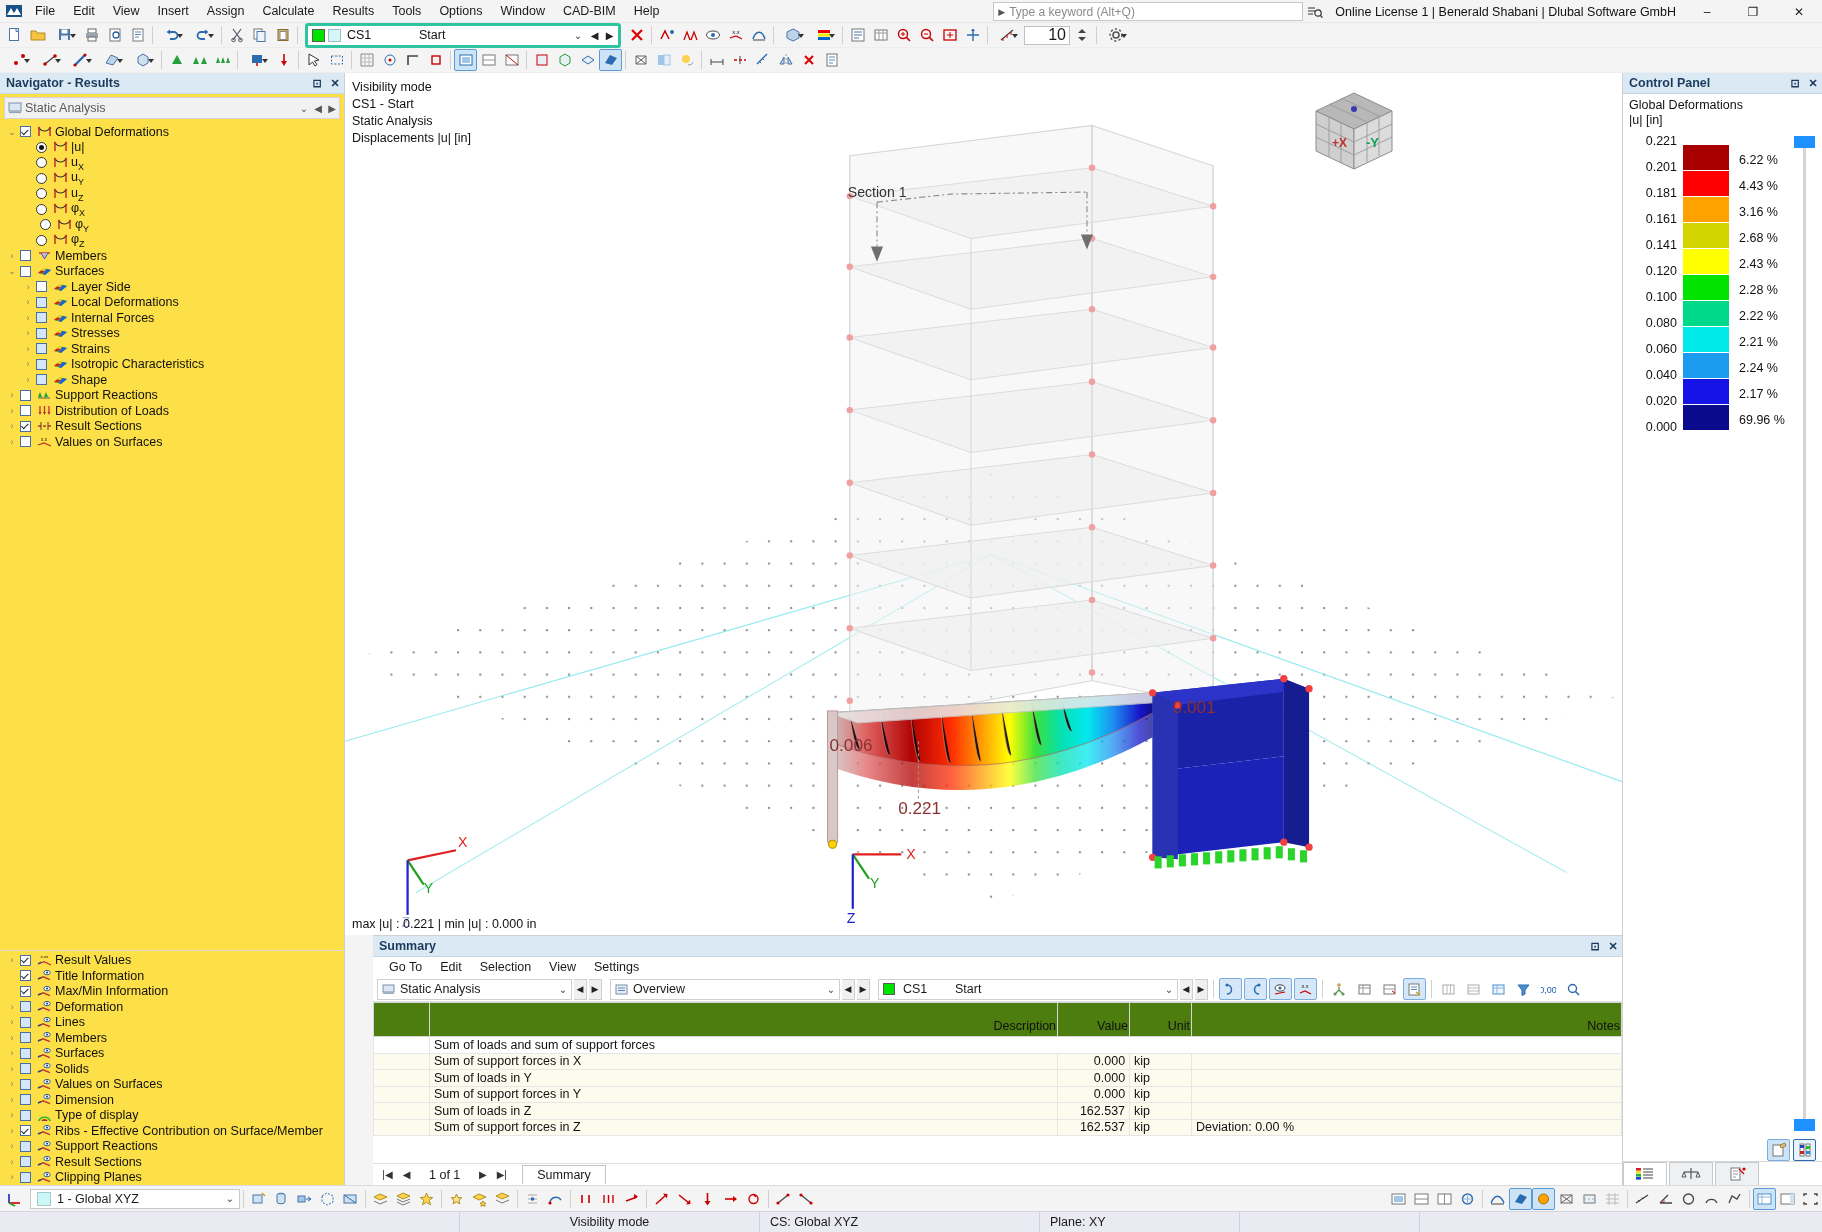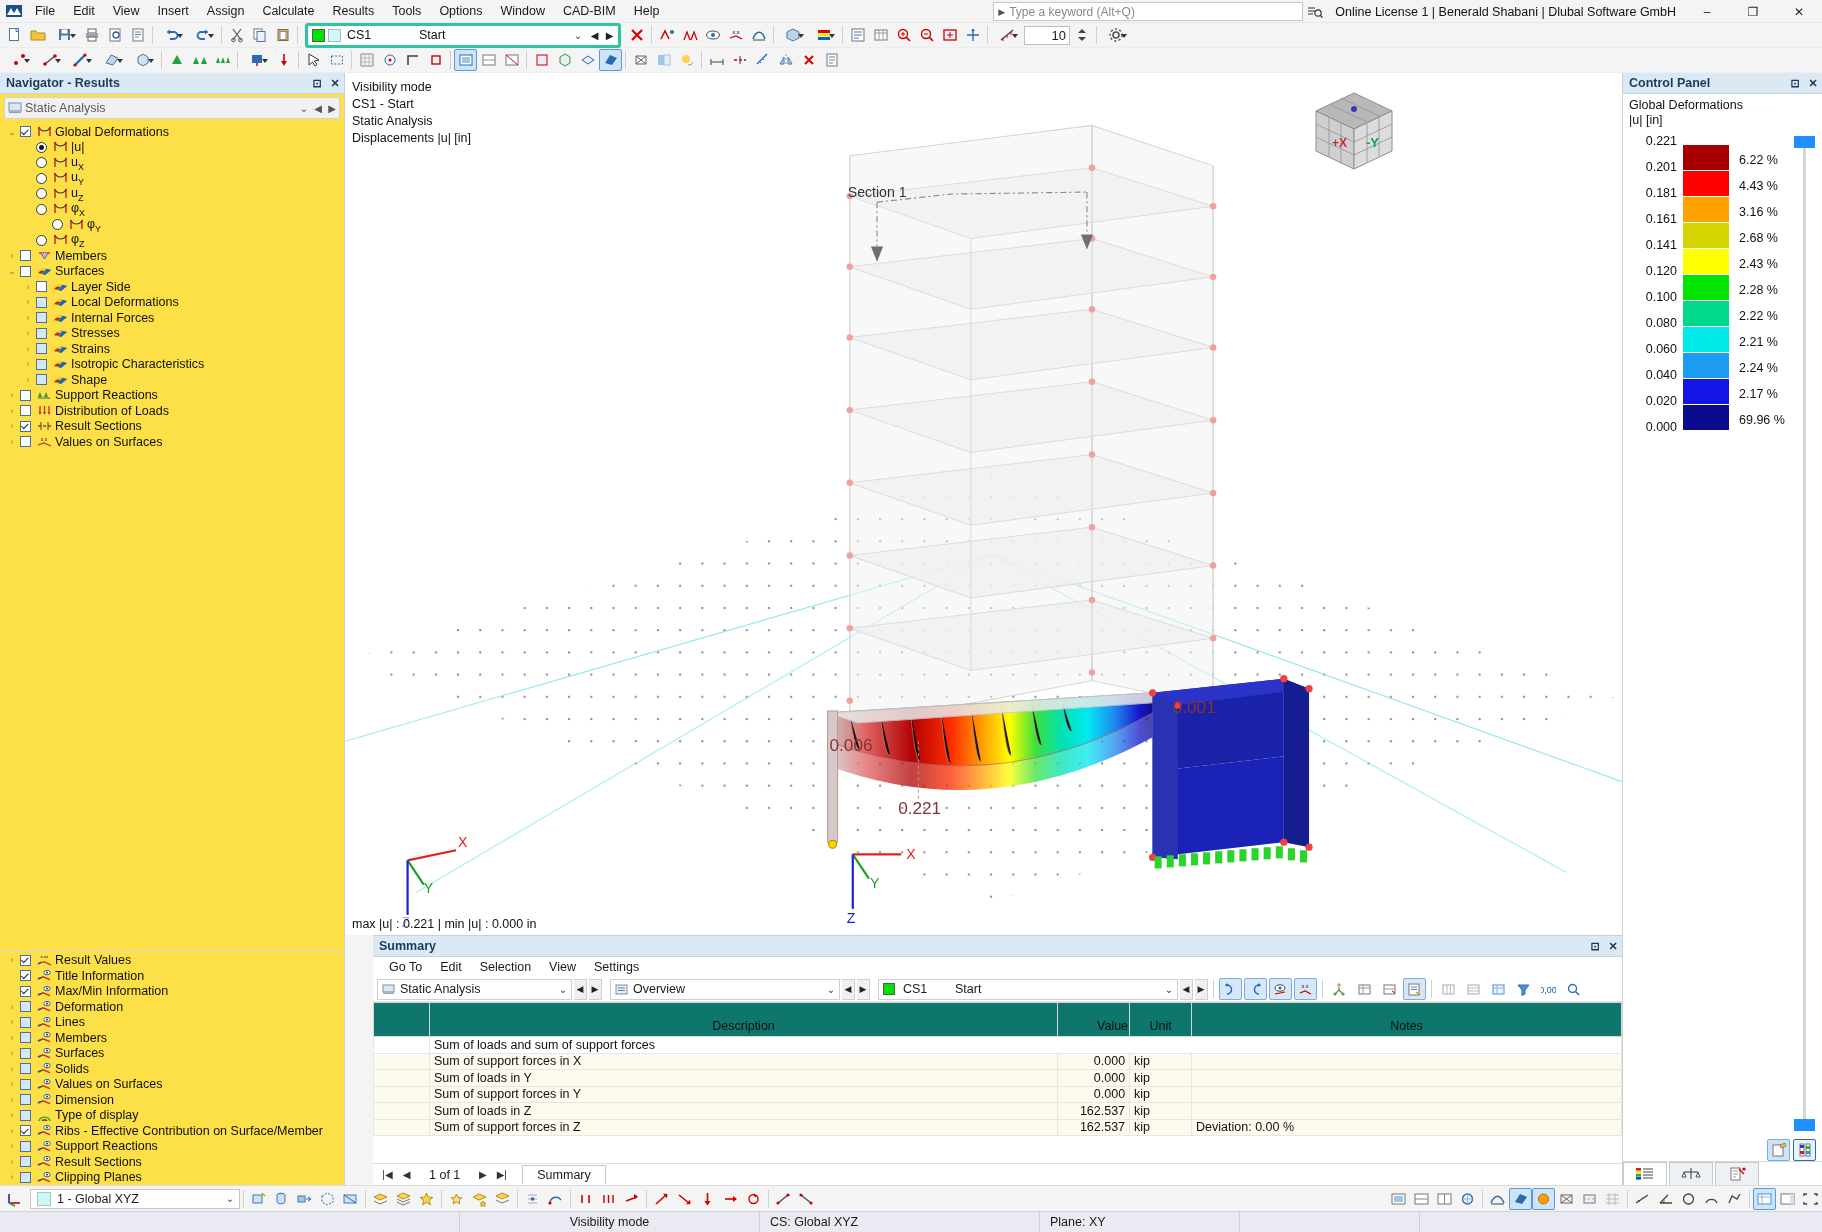--- a/index.html
+++ b/index.html
@@ -64,21 +64,21 @@
   }
   .cs-sw1{width:13px;height:13px;background:#00e400;border:1px solid #5a5a5a;margin:0 3px;}
   .cs-sw2{width:13px;height:13px;background:#d6f7f7;border:1px solid #9fbfc4;margin-right:6px;}
   .cs-name{font-size:12.5px;width:72px;color:#111;}
   .cs-desc{font-size:12.5px;width:150px;color:#111;}
   .cs-chev{ width:18px;text-align:center;color:#444;font-size:10px;}
   .cs-nav{ width:15px;text-align:center;color:#222;font-size:10px;}
 
   .zoomfld{
     width:46px;height:19px;border:1px solid #c0c0c0;background:#fff;display:flex;align-items:center;
-    justify-content:flex-end;padding-right:3px;font-size:13px;margin-left:2px;
+    justify-content:flex-end;padding-right:3px;font-size:16px;margin-left:2px;
   }
 
   
   .main { flex:1; display:flex; min-height:0; }
 
   
   .navigator { width:345px; flex:none; background:#fde047; display:flex;flex-direction:column;
                border-right:1px solid #cfcfcf; }
   .panel-head {
     height:21px; background:#dbe9f5; display:flex;align-items:center;
@@ -147,22 +147,22 @@
                border-bottom:1px solid #e0e0e0;}
   .sumcombo{ height:21px;border:1px solid #cfcfcf;background:#fff;display:flex;align-items:center;
              font-size:12.5px;}
   .sumcombo .si{width:20px;display:flex;align-items:center;justify-content:center;}
   .sumcombo .st{flex:1;padding-left:2px;}
   .sumcombo .sc{width:16px;text-align:center;color:#444;font-size:10px;}
   .spin{width:13px;height:21px;border:1px solid #cfcfcf;border-left:none;background:#f0f0f0;
         display:flex;align-items:center;justify-content:center;font-size:9px;color:#222;}
   .tablewrap{flex:1;overflow:hidden;}
   table.sumtable{width:100%;border-collapse:collapse;font-size:12.5px;}
-  table.sumtable th{ background:#0f766e;border:1px solid #d6d6d6;font-weight:normal;height:34px;
-                     vertical-align:bottom;padding-bottom:3px;color:#111;}
+  table.sumtable th{ background:#4d7c0f;border:1px solid #d6d6d6;font-weight:normal;height:34px;
+                     vertical-align:bottom;padding-bottom:3px;color:#111;text-align:right;}
   table.sumtable td{ border:1px solid #e6e6e6; height:16.5px; padding:0 4px; color:#111;}
   tr.grouprow td{ background:#fff; font-weight:normal; }
   tr.datarow td{ background:#fdfbee; }
   .c-idx{width:56px;}
   .c-val{width:72px;text-align:right;}
   .c-unit{width:62px;}
   .c-notes{}
   .pager{height:22px;display:flex;align-items:center;border-top:1px solid #e0e0e0;flex:none;
          padding-left:6px;font-size:12.5px;gap:2px;}
   .pgbtn{width:17px;text-align:center;color:#333;font-size:10px;}
@@ -706,21 +706,21 @@
             <span class="ticon">
               <svg width="15" height="12" viewBox="0 0 15 12">
                 <path d="M2 2 L2 10 M13 2 L13 10" stroke="#c03030" stroke-width="1.5"></path>
                 <path d="M2 2 C5 6, 10 6, 13 2" fill="none" stroke="#333" stroke-width="1.2"></path>
                 <circle cx="2" cy="2" r="1.2" fill="#c03030"></circle>
                 <circle cx="13" cy="2" r="1.2" fill="#c03030"></circle>
               </svg>
             </span>
             <span class="tlabel">φ<sub>X</sub></span>
           </div>
-          <div class="trow" style="padding-left: 36px; text-align: center;">
+          <div class="trow" style="padding-left: 24px; text-align: center;">
             <span class="tw"></span>
             <span class="rb"></span>
             <span class="ticon">
               <svg width="15" height="12" viewBox="0 0 15 12">
                 <path d="M2 2 L2 10 M13 2 L13 10" stroke="#c03030" stroke-width="1.5"></path>
                 <path d="M2 2 C5 6, 10 6, 13 2" fill="none" stroke="#333" stroke-width="1.2"></path>
                 <circle cx="2" cy="2" r="1.2" fill="#c03030"></circle>
                 <circle cx="13" cy="2" r="1.2" fill="#c03030"></circle>
               </svg>
             </span>

